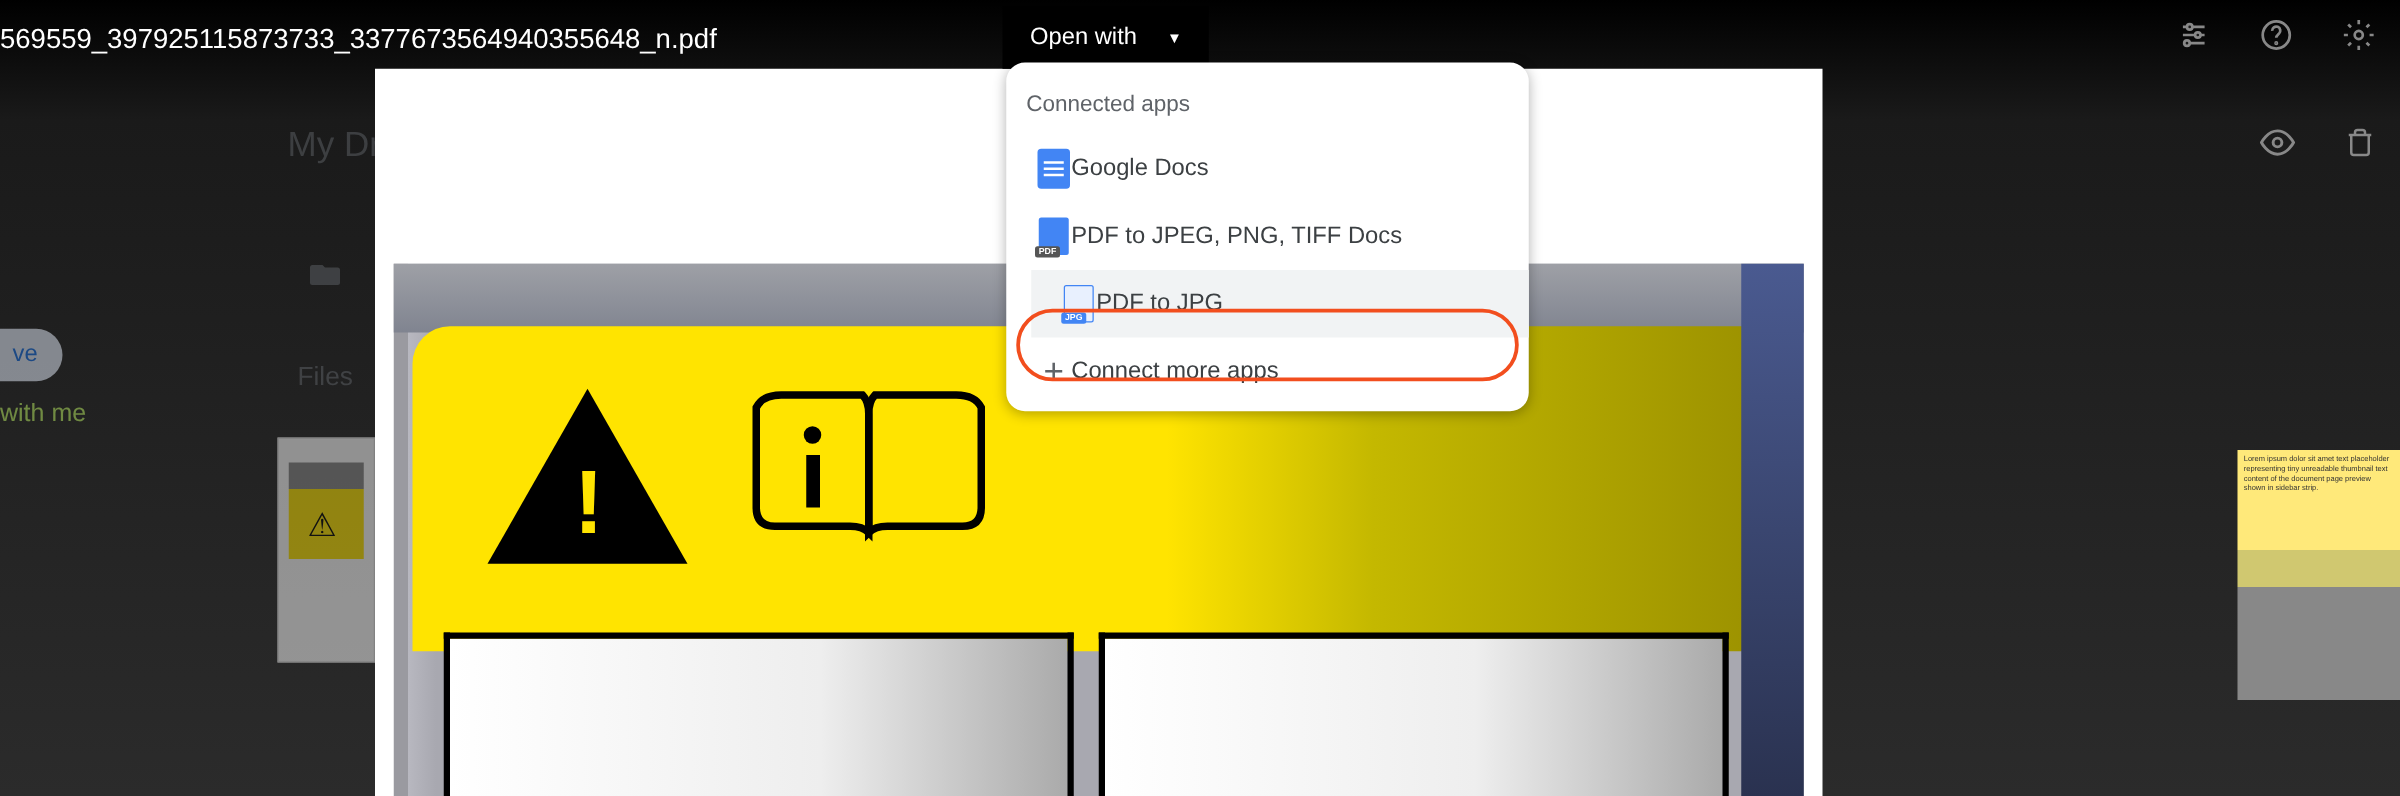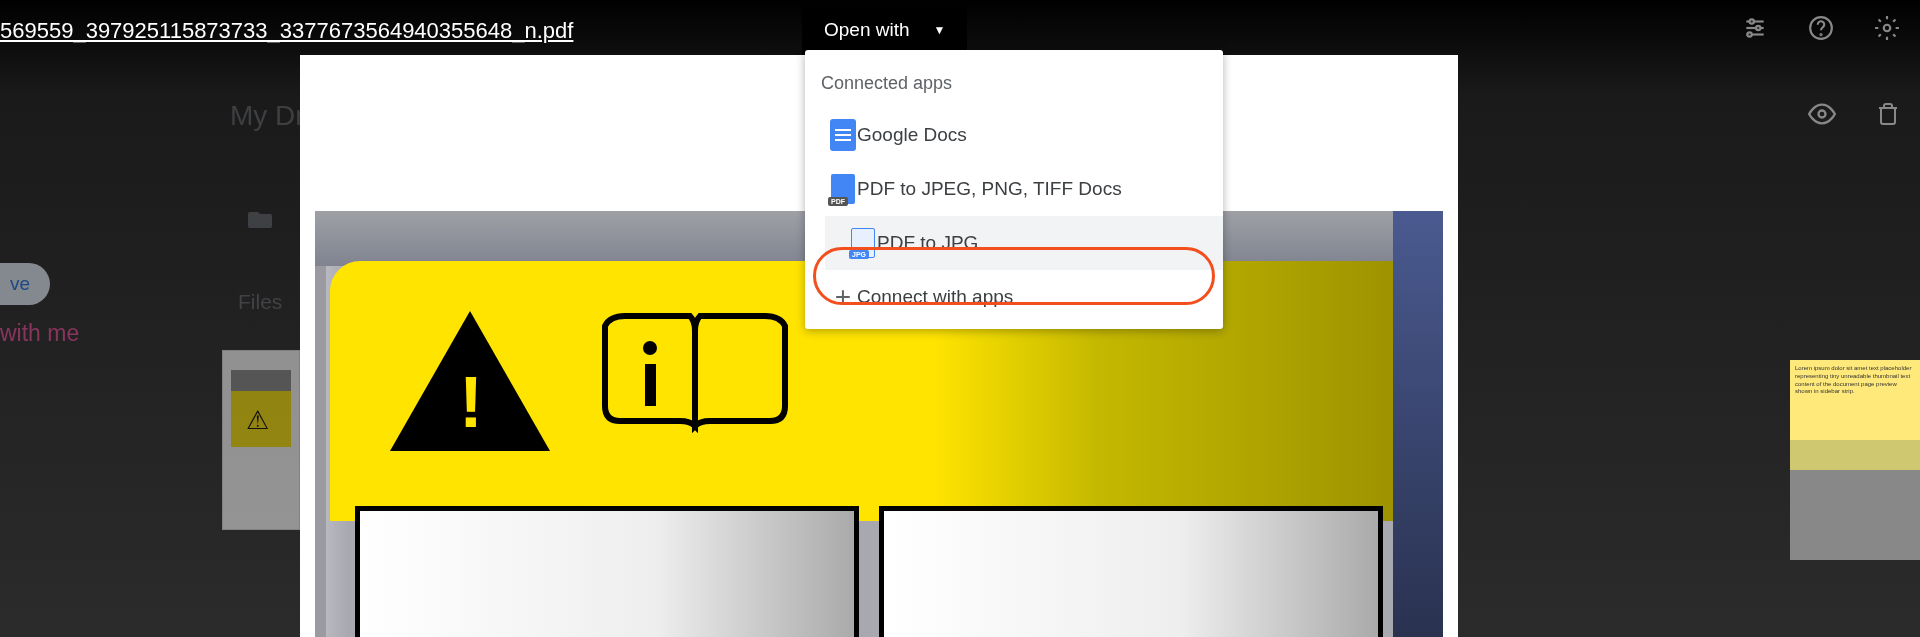--- a/index.html
+++ b/index.html
@@ -44,22 +44,22 @@
       font-size: 19px;
       font-weight: 500;
       padding: 10px 20px;
       background: #e8f0fe;
       border-radius: 0 25px 25px 0;
     }
     .sidebar-item-2 {
       position: absolute;
       top: 320px;
       left: 0;
-      color: #ec4899;
-      font-size: 23px;
+      color: #bef264;
+      font-size: 20px;
     }
     
     .files-label {
       position: absolute;
       top: 290px;
       left: 238px;
       color: #5f6368;
       font-size: 21px;
     }
     
@@ -110,21 +110,20 @@
       align-items: center;
       padding: 0 20px;
     }
     .filename {
       color: #fff;
       font-size: 22px;
       font-weight: 400;
       position: absolute;
       left: 0;
       top: 18px;
-      text-decoration: underline;
     }
     
     .open-with-btn {
       position: absolute;
       left: 802px;
       top: 5px;
       background: #000;
       color: #fff;
       padding: 14px 22px;
       font-size: 19px;
@@ -266,21 +265,21 @@
       line-height: 1.3;
     }
     
     
     .dropdown {
       position: absolute;
       top: 50px;
       left: 805px;
       width: 418px;
       background: #fff;
-      border-radius: 3px;
+      border-radius: 15px;
       box-shadow: 0 2px 10px rgba(0,0,0,0.3);
       z-index: 10;
       padding: 15px 0 5px 0;
     }
     .dropdown-header {
       padding: 8px 20px 14px 16px;
       color: #5f6368;
       font-size: 18px;
     }
     .dropdown-item {
@@ -483,17 +482,17 @@
 
   <div class="dropdown-item highlighted">
     <span class="item-icon">
       <span class="jpg-app-icon"></span>
     </span>
     <span>PDF to JPG</span>
   </div>
 
   <div class="dropdown-item">
     <span class="item-icon plus-icon">+</span>
-    <span>Connect with apps</span>
+    <span>Connect more apps</span>
   </div>
 
   <div class="highlight-border"></div>
 </div>
 
 </body></html>

